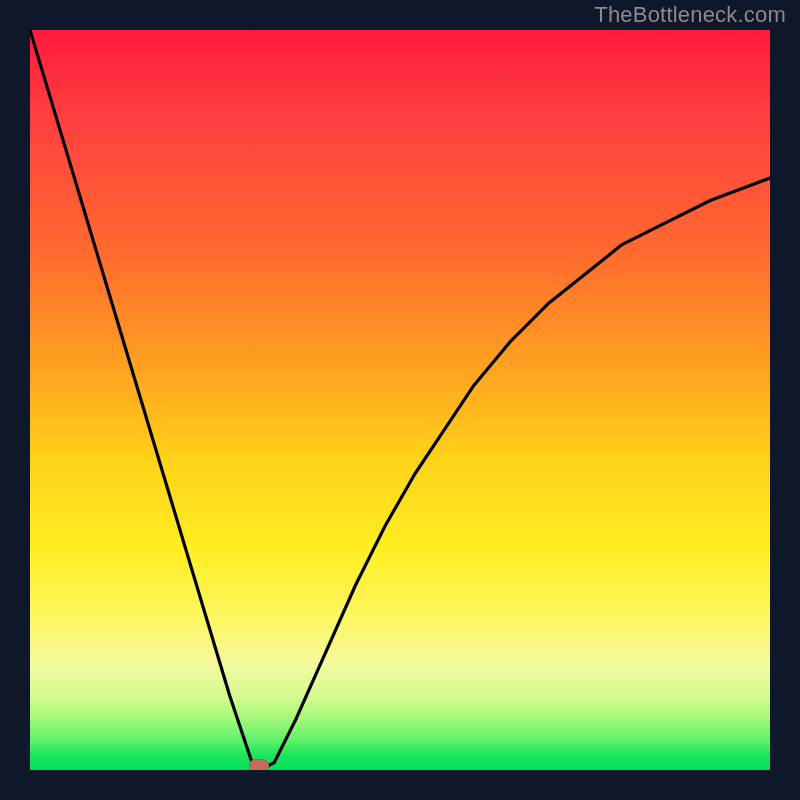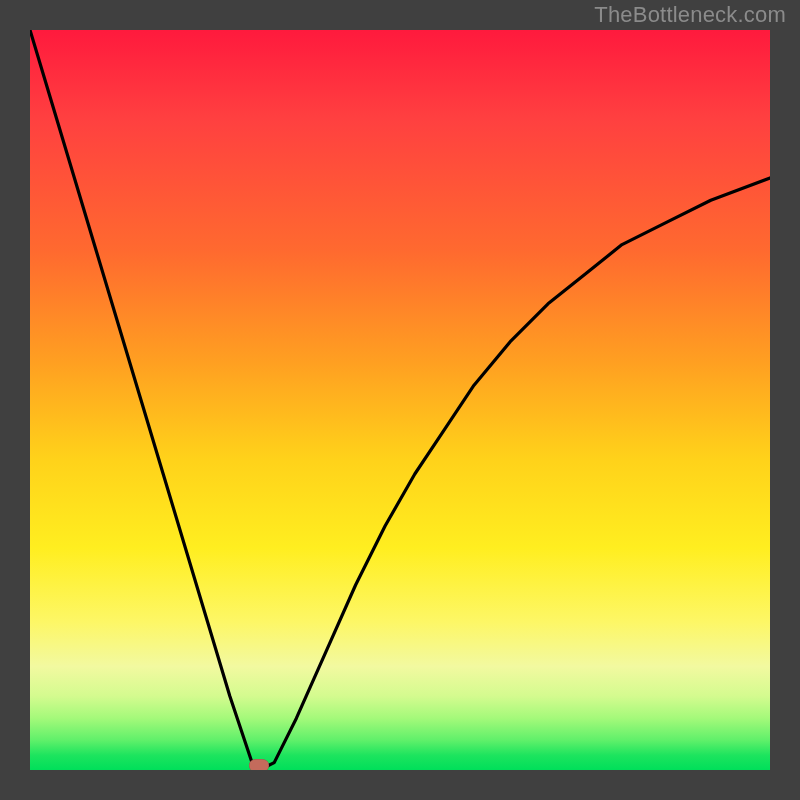--- a/index.html
+++ b/index.html
@@ -8,21 +8,21 @@
     width: 800px;
     height: 800px;
     background: #000;
     font-family: Arial, Helvetica, sans-serif;
     overflow: hidden;
   }
   .frame {
     position: relative;
     width: 800px;
     height: 800px;
-    background: #404040;
+    background: #0f172a;
   }
   .watermark {
     position: absolute;
     top: 2px;
     right: 14px;
     color: #8b8b8b;
     font-size: 22px;
     font-weight: 500;
     letter-spacing: 0.2px;
     user-select: none;

